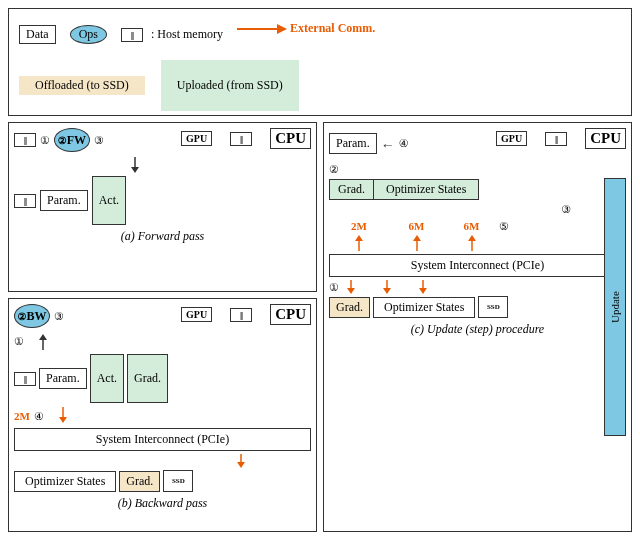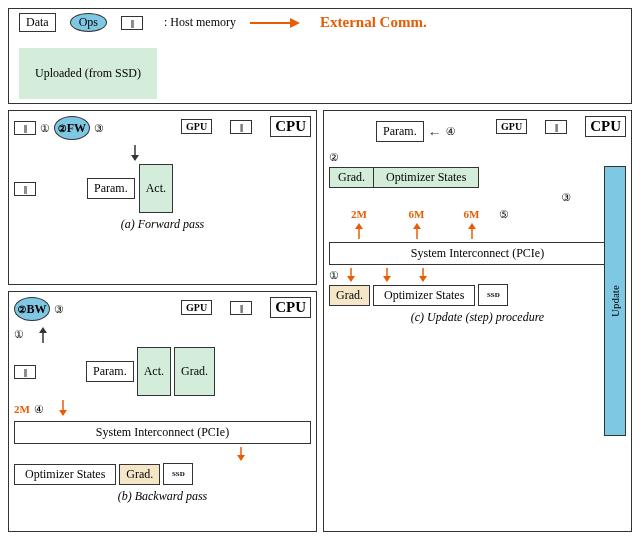--- a/index.html
+++ b/index.html
@@ -30,61 +30,62 @@
       margin-bottom: 6px;
       gap: 14px;
       flex-wrap: wrap;
       background: #fff;
     }
     .legend-item {
       display: flex;
       align-items: center;
       gap: 4px;
       font-size: 12px;
+      margin-top: 12px;
     }
     .legend-box-data {
       border: 1.5px solid #333;
       padding: 1px 6px;
       background: #fff;
       font-size: 12px;
     }
     .legend-box-ops {
       border: 1.5px solid #333;
       border-radius: 50%;
       padding: 1px 8px;
       background: #7ec8e3;
       font-size: 12px;
     }
     .legend-host-mem {
       display: flex;
       align-items: center;
-      gap: 21px;
+      gap: 8px;
     }
     .host-mem-icon {
       width: 22px;
       height: 14px;
       border: 1.5px solid #333;
       display: flex;
       align-items: center;
       justify-content: center;
       font-size: 8px;
       position: relative;
     }
     .host-mem-icon::before {
       content: '|||';
       font-size: 9px;
       letter-spacing: -1px;
     }
     .ext-comm-arrow {
       display: flex;
       align-items: center;
-      gap: 20px;
+      gap: 3px;
       color: #e85d04;
       font-weight: bold;
-      font-size: 15px;
+      font-size: 12px;
     }
     .arrow-right {
       width: 50px;
       height: 12px;
       position: relative;
     }
     .arrow-right::before {
       content: '';
       position: absolute;
       top: 50%;
@@ -182,21 +183,20 @@
       font-weight: bold;
     }
 
     
     .data-box {
       display: inline-block;
       border: 1.5px solid #333;
       padding: 2px 6px;
       background: #fff;
       font-size: 12px;
-      margin-left: 47px;
     }
     .data-box-offload {
       display: inline-block;
       border: 1.5px solid #333;
       padding: 2px 6px;
       background: #f5e6c8;
       font-size: 12px;
     }
     .data-box-upload {
       display: inline-block;
@@ -330,20 +330,21 @@
     </div>
     <div class="legend-item legend-host-mem">
       <span class="host-mem-icon"></span>
       <span>: Host memory</span>
     </div>
     <div class="ext-comm-arrow">
       <div class="arrow-right"></div>
       <span>External Comm.</span>
     </div>
     <div style="display:flex; gap:16px; align-items:center; margin-top:2px; width:100%;">
+      <span class="offloaded-box">Offloaded (to SSD)</span>
       <span class="uploaded-box">Uploaded (from SSD)</span>
     </div>
   </div>
 
   <div class="diagrams-row">
 
     <div class="left-col">
 
       <div style="border:1.5px solid #333; padding:5px; position:relative; flex:1;">
 

